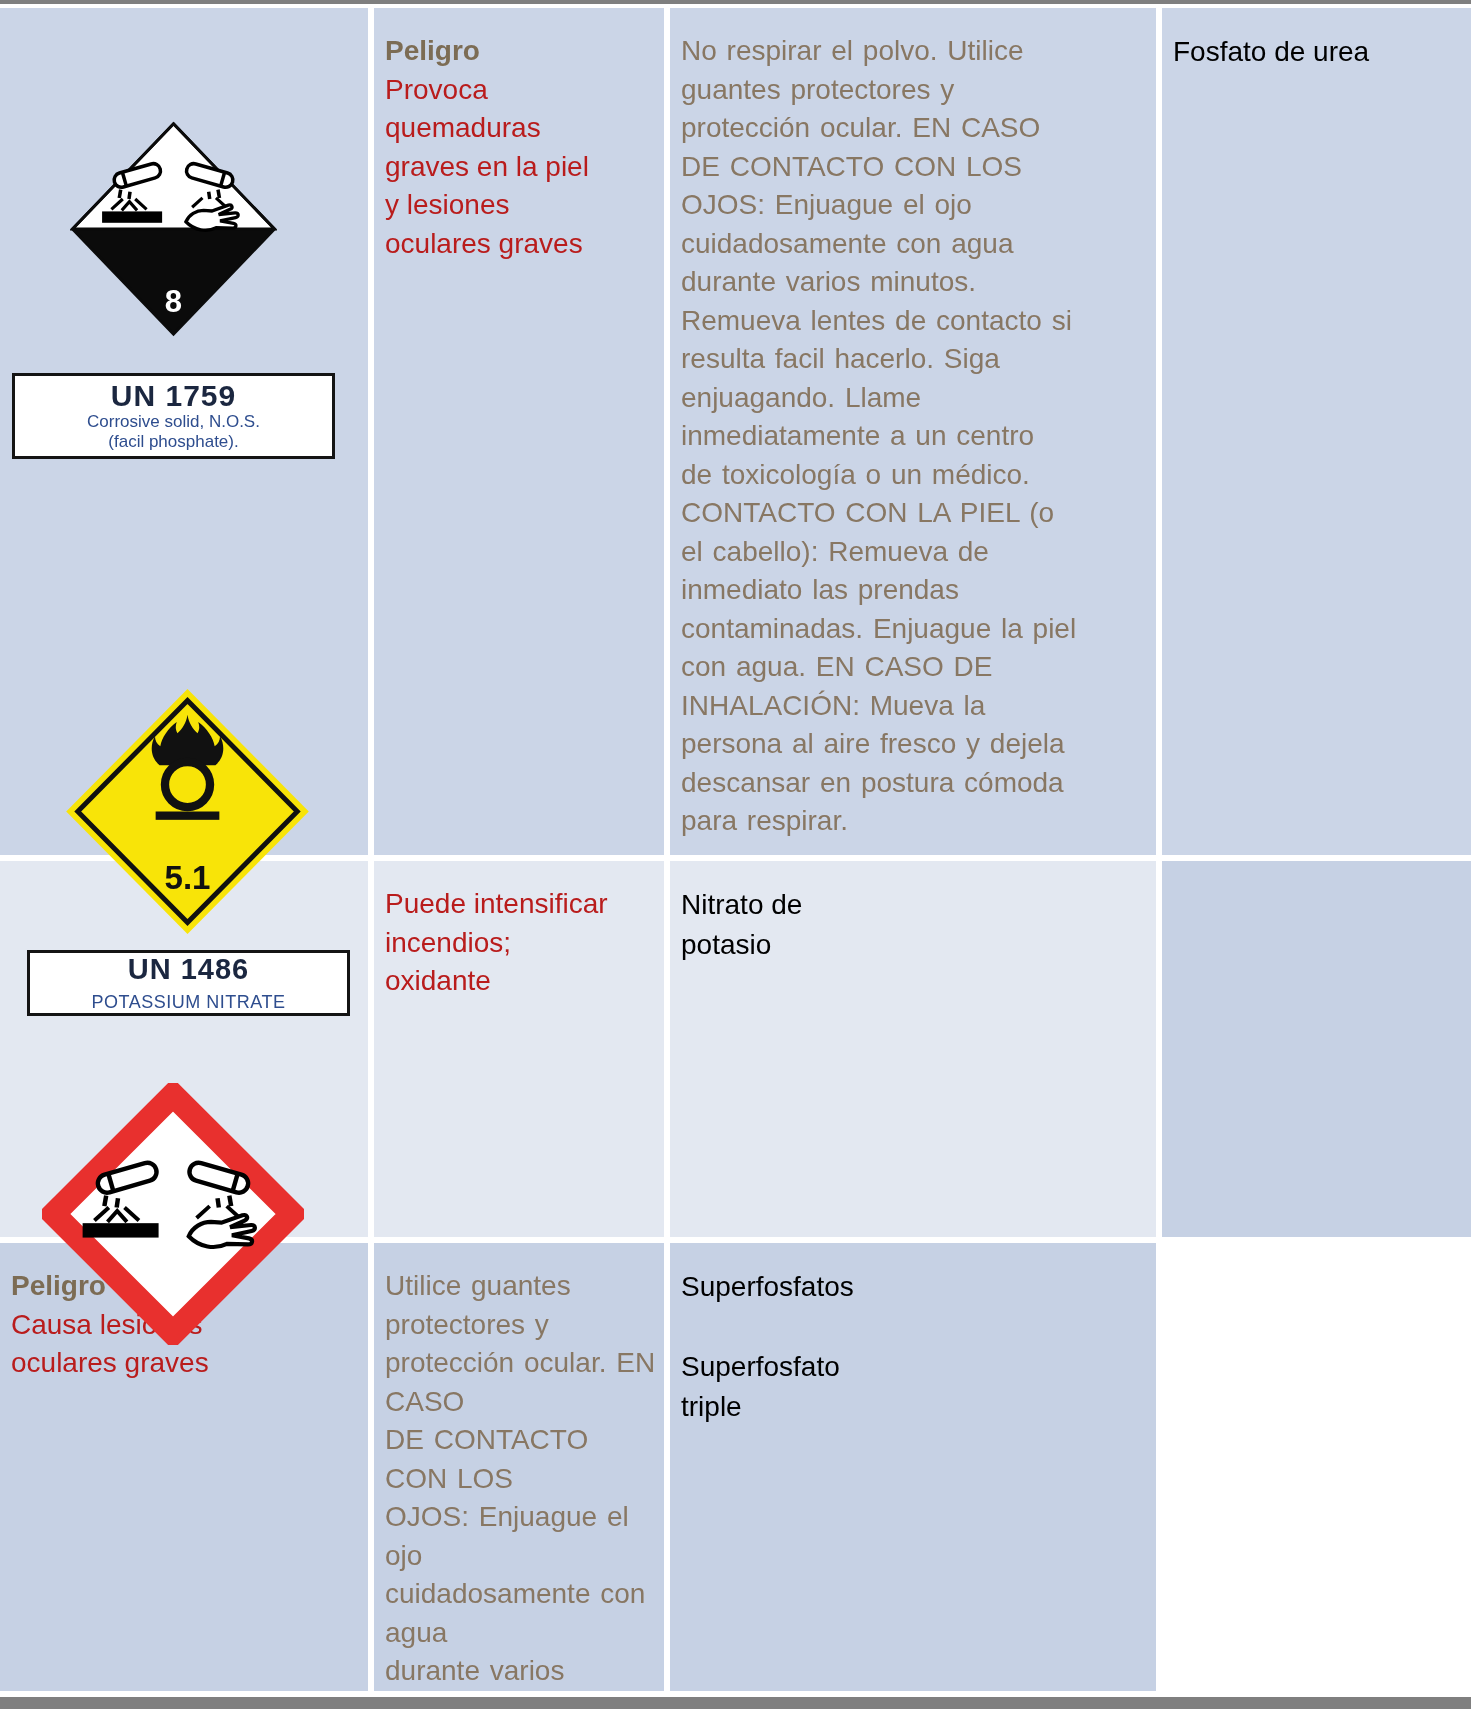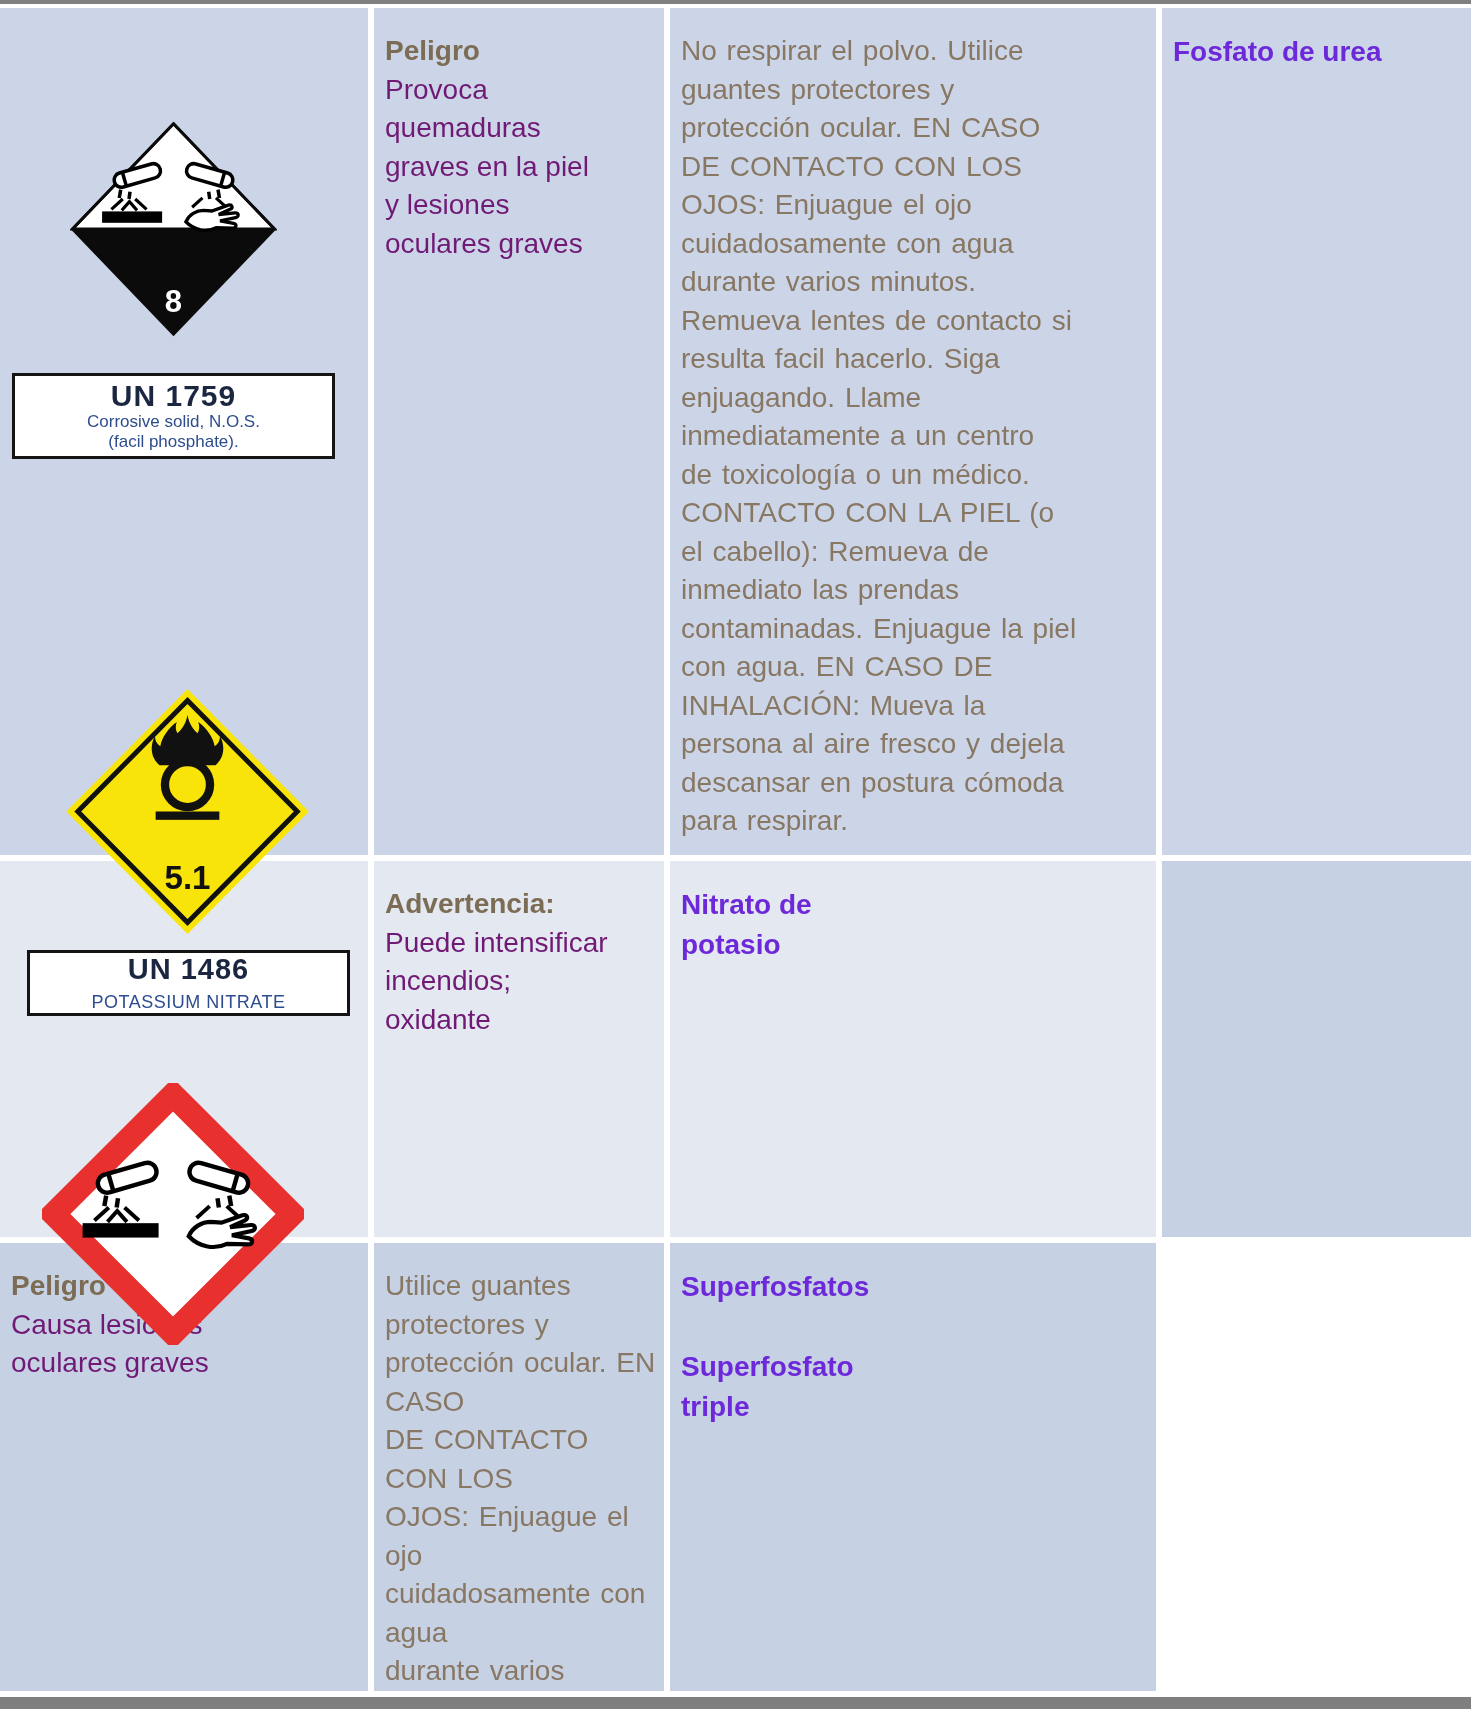--- a/index.html
+++ b/index.html
@@ -23,28 +23,28 @@
   }
   .cell{box-sizing:border-box;padding:24px 6px 0 11px;}
   .bg-a{background:#cbd5e7;}
   .bg-b{background:#e3e8f1;}
   .bg-c{background:#c6d1e4;}
   .signal-word{
     font-size:28px;font-weight:bold;color:#7c6c54;
     line-height:38.5px;white-space:pre-line;
   }
   .hazard-text{
-    font-size:28px;color:#701a75;line-height:38.5px;white-space:pre-line;
+    font-size:28px;color:#b91c1c;line-height:38.5px;white-space:pre-line;
   }
   .precaution-text{
     font-size:28px;color:#887763;line-height:38.5px;white-space:pre-line;
     word-spacing:2px;padding-left:0px;
   }
   .product-text{
-    font-size:28px;font-weight:bold;color:#6d28d9;line-height:40px;white-space:pre-line;
+    font-size:28px;font-weight:normal;color:#000000;line-height:40px;white-space:pre-line;
   }
   
   .picto{position:absolute;}
   .un-panel{
     position:absolute;
     background:#ffffff;
     border:3px solid #141414;
     box-sizing:border-box;
     display:flex;flex-direction:column;align-items:center;justify-content:center;
     text-align:right;
@@ -98,21 +98,20 @@
 persona al aire fresco y dejela
 descansar en postura cómoda
 para respirar.</div>
     </div>
     <div class="cell bg-a">
       <div class="product-text">Fosfato de urea</div>
     </div>
 
     <div class="cell bg-b"></div>
     <div class="cell bg-b">
-      <div class="signal-word">Advertencia:</div>
       <div class="hazard-text">Puede intensificar
 incendios;
 oxidante</div>
     </div>
     <div class="cell bg-b">
       <div class="product-text">Nitrato de
 potasio</div>
     </div>
 
     <div class="cell bg-c"></div>

